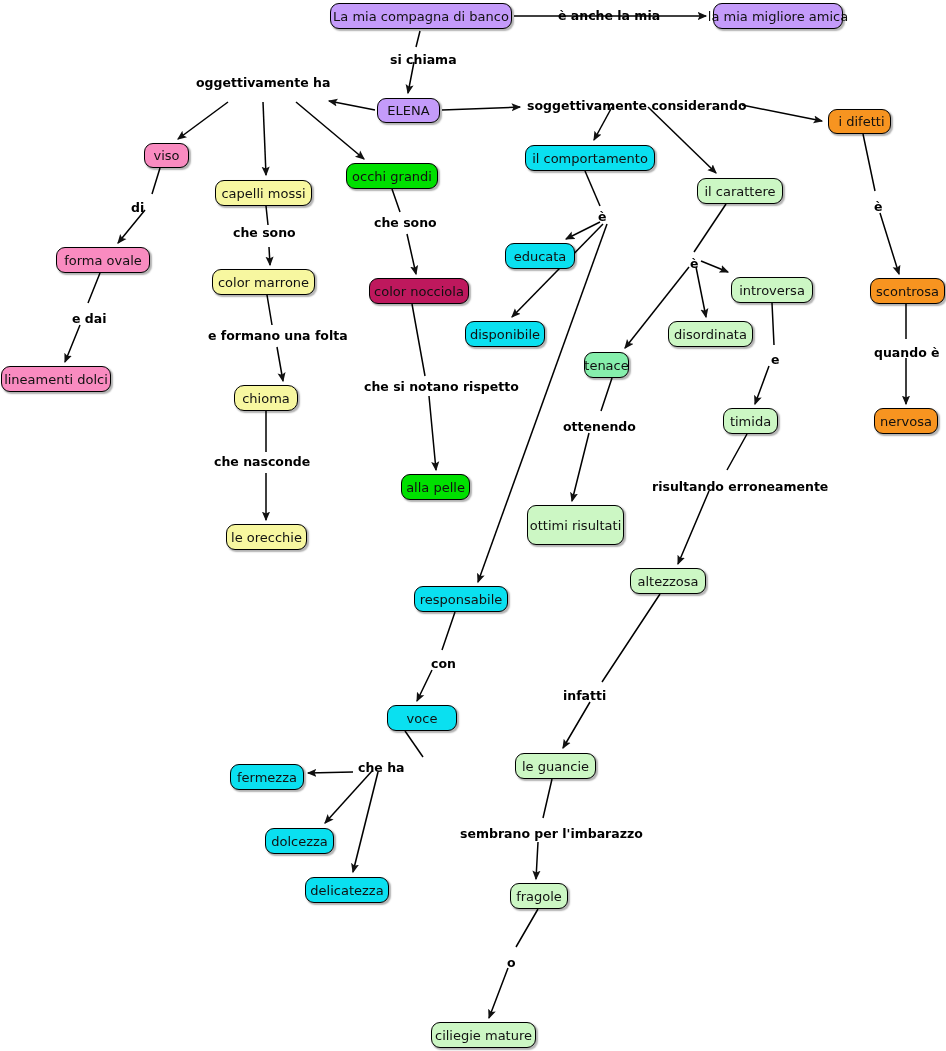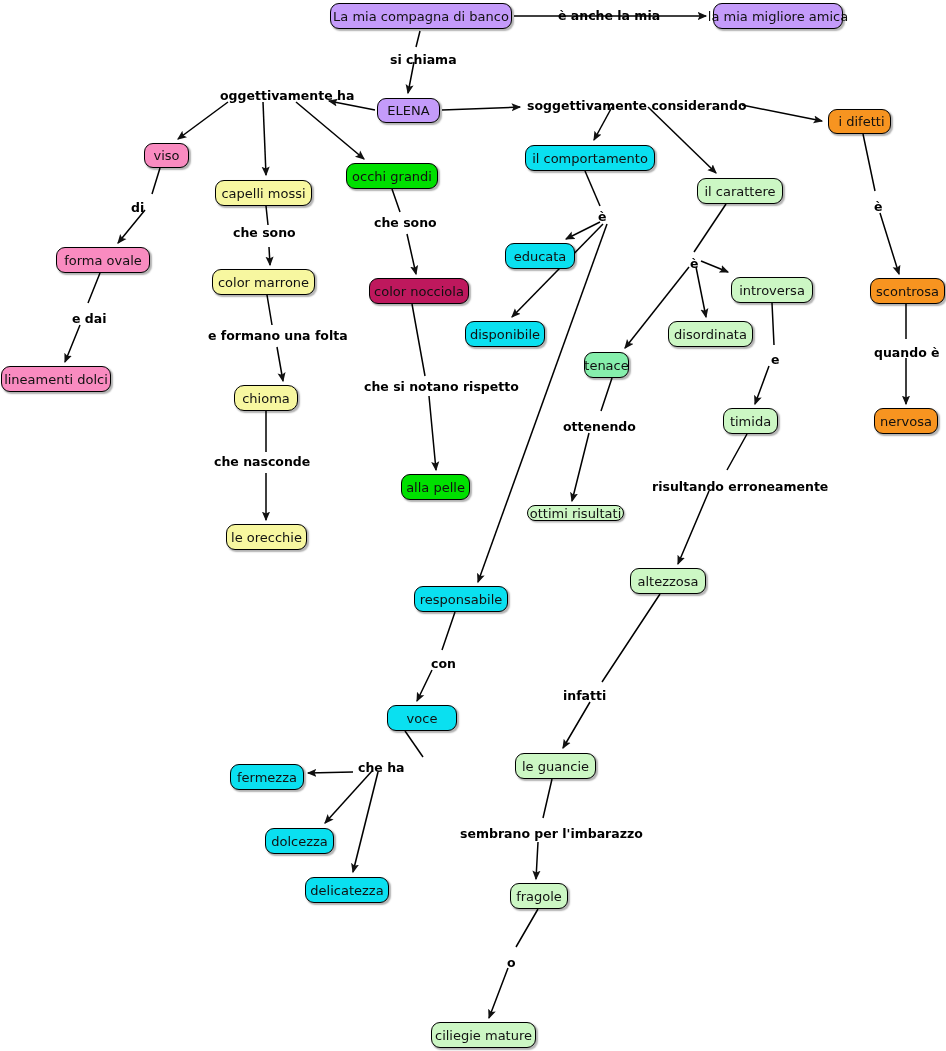--- a/index.html
+++ b/index.html
@@ -173,21 +173,21 @@
       </div>
       <div class="node" style="left: 668px; top: 321px; width: 85px; height: 26px; background: rgb(204, 247, 196);">
         <span>disordinata</span>
       </div>
       <div class="node" style="left: 584px; top: 352px; width: 45px; height: 26px; background: #86efac;">
         <span>tenace</span>
       </div>
       <div class="node" style="left: 723px; top: 408px; width: 55px; height: 26px; background: rgb(204, 247, 196);">
         <span>timida</span>
       </div>
-      <div class="node" style="left: 527px; top: 505px; width: 97px; height: 16px; background: rgb(204, 247, 196);">
+      <div class="node" style="left: 527px; top: 505px; width: 97px; height: 40px; background: rgb(204, 247, 196);">
         <span>ottimi risultati</span>
       </div>
       <div class="node" style="left: 630px; top: 568px; width: 76px; height: 26px; background: rgb(204, 247, 196);">
         <span>altezzosa</span>
       </div>
       <div class="node" style="left: 515px; top: 753px; width: 81px; height: 26px; background: rgb(204, 247, 196);">
         <span>le guancie</span>
       </div>
       <div class="node" style="left: 510px; top: 883px; width: 58px; height: 26px; background: rgb(204, 247, 196);">
         <span>fragole</span>
@@ -198,21 +198,21 @@
       <div class="node" style="left: 870px; top: 278px; width: 75px; height: 26px; background: rgb(247, 148, 32);">
         <span>scontrosa</span>
       </div>
       <div class="node" style="left: 874px; top: 408px; width: 64px; height: 26px; background: rgb(247, 148, 32);">
         <span>nervosa</span>
       </div>
     </div>
   <div id="label-layer">
       <div class="lbl" style="left: 558px; top: 10px;">è anche la mia</div>
       <div class="lbl" style="left: 390px; top: 54px;">si chiama</div>
-      <div class="lbl" style="left: 196px; top: 90px; margin-left: 24px;">oggettivamente ha</div>
+      <div class="lbl" style="left: 196px; top: 77px;">oggettivamente ha</div>
       <div class="lbl" style="left: 527px; top: 100px;">soggettivamente considerando</div>
       <div class="lbl" style="left: 131px; top: 202px;">di</div>
       <div class="lbl" style="left: 233px; top: 227px;">che sono</div>
       <div class="lbl" style="left: 374px; top: 217px;">che sono</div>
       <div class="lbl" style="left: 56px; top: 313px; margin-left: 16px;">e dai</div>
       <div class="lbl" style="left: 208px; top: 330px;">e formano una folta</div>
       <div class="lbl" style="left: 214px; top: 456px;">che nasconde</div>
       <div class="lbl" style="left: 364px; top: 381px;">che si notano rispetto</div>
       <div class="lbl" style="left: 598px; top: 211px;">è</div>
       <div class="lbl" style="left: 690px; top: 258px;">è</div>

